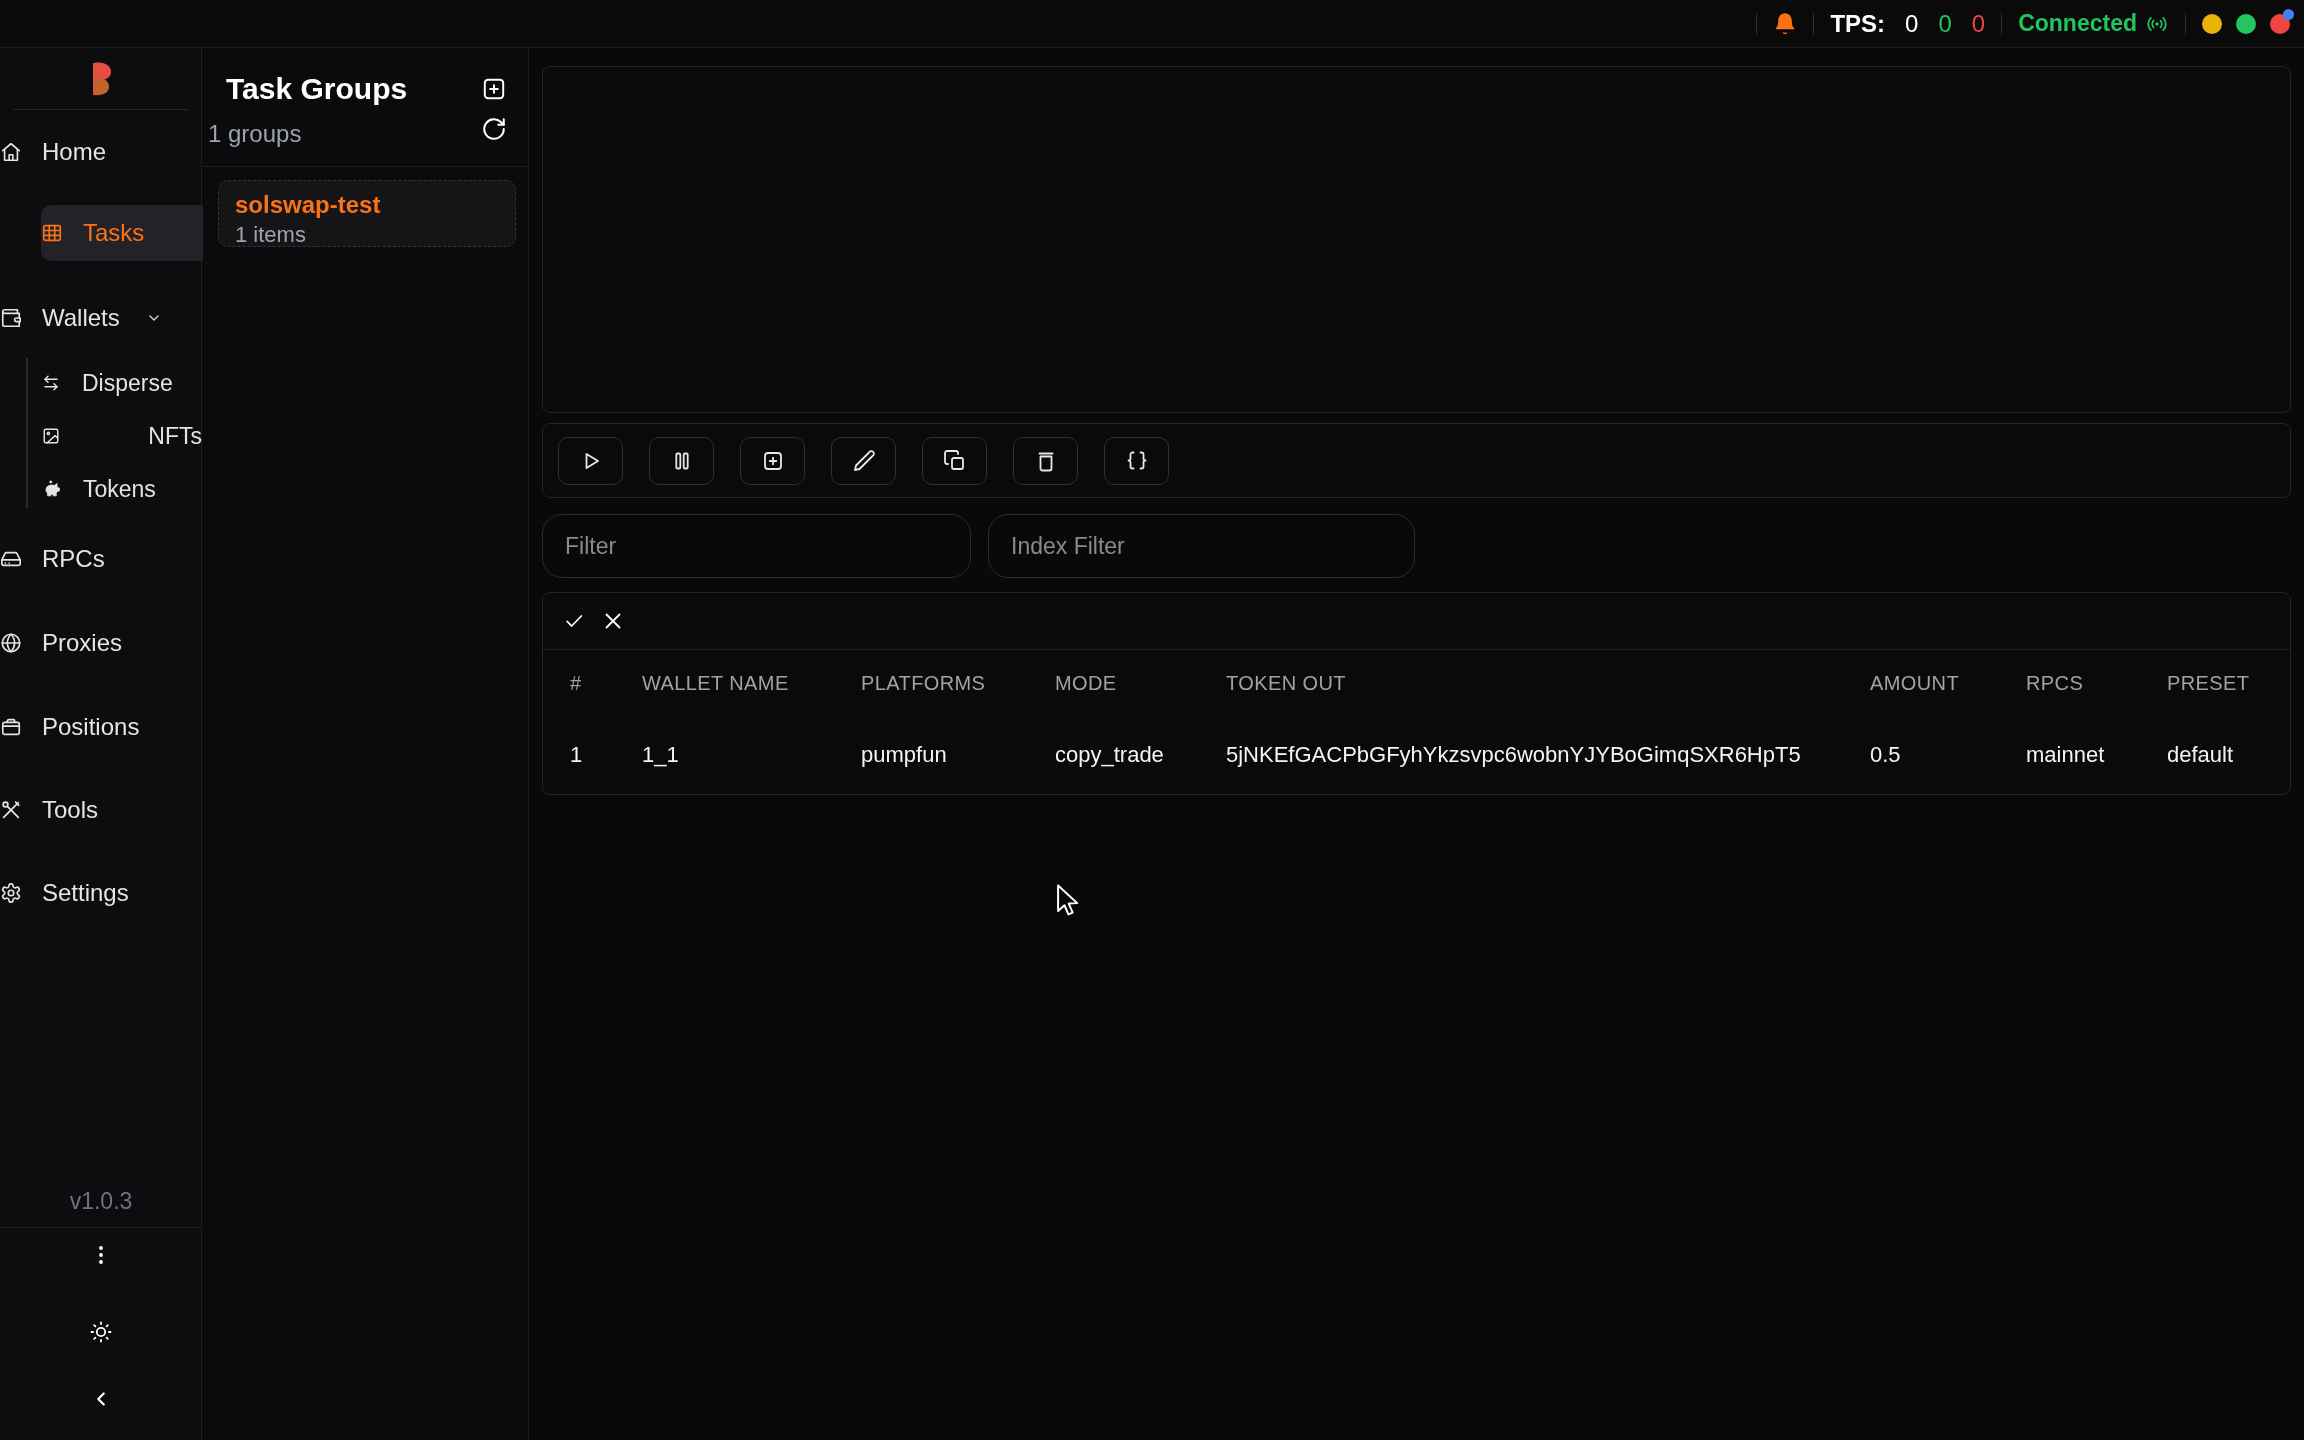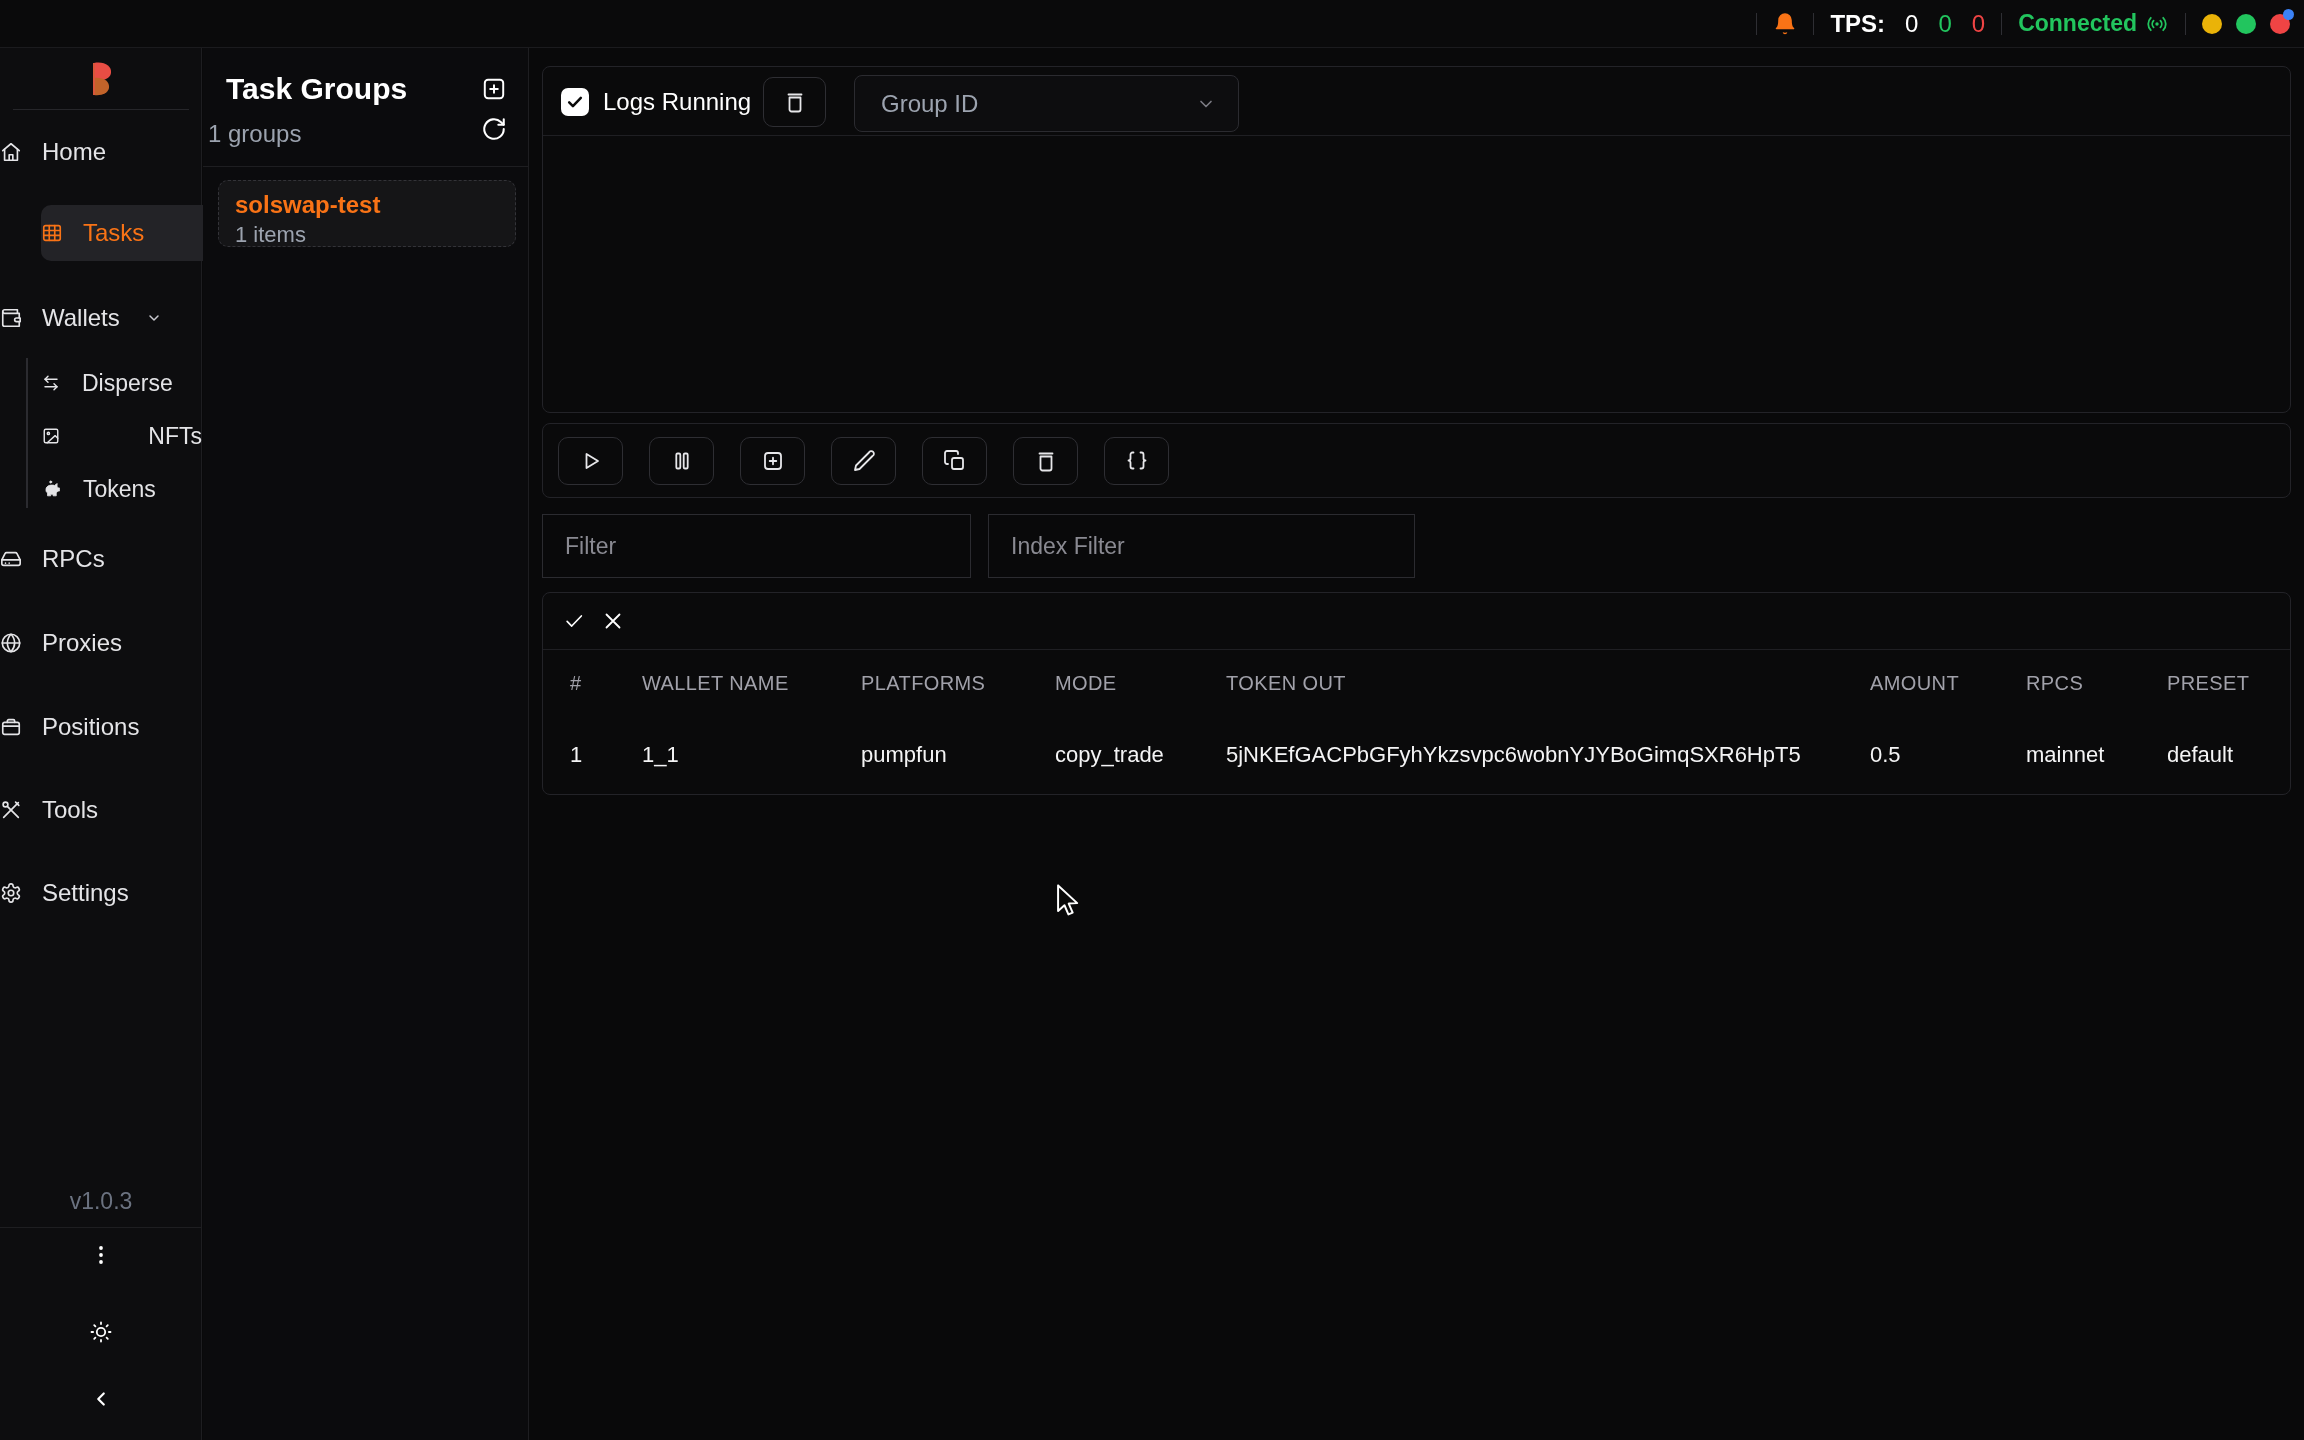--- a/index.html
+++ b/index.html
@@ -60,21 +60,21 @@
   .group-select { position:absolute; left:311px; top:8px; width:385px; height:57px; border:1px solid #2b2b30;
                   border-radius:8px; background:#0d0d0f; display:flex; align-items:center; justify-content:space-between;
                   padding:0 22px 0 26px; cursor:pointer; }
   .group-select span { font-size:24px; color:#9ca3af; }
 
   .toolbar-box { left:12px; top:375px; width:1749px; height:75px; display:flex; align-items:center;
                  gap:26px; padding-left:15px; }
   .tb-btn { width:65px; height:48px; }
 
   .filters { position:absolute; left:12px; top:466px; display:flex; gap:17px; }
-  .finput { height:64px; border:1px solid #2b2b30; border-radius:0; background:transparent;
+  .finput { height:64px; border:1px solid #2b2b30; border-radius:20px; background:transparent;
             font-size:23px; color:#e7e7ea; padding:0 22px; font-family:"Liberation Sans",sans-serif; }
   .finput::placeholder { color:#8a8a92; opacity:1; }
   .f1 { width:429px; } .f2 { width:427px; }
 
   .table-box { left:12px; top:544px; width:1749px; height:203px; }
   .t-actions { height:57px; border-bottom:1px solid #1f1f23; display:flex; align-items:center; gap:16px; padding-left:20px; }
   .t-act-icon { color:#fff; cursor:pointer; display:flex; }
   .t-grid { display:grid; grid-template-columns:72px 219px 194px 171px 644px 156px 141px 1fr;
             padding-left:27px; align-items:center; }
   .t-head { height:66px; }
@@ -277,42 +277,20 @@
   <div class="tg-div"></div>
   <div class="tg-item">
     <div class="tg-item-name">solswap-test</div>
     <div class="tg-item-sub">1 items</div>
   </div>
 </div>
 
 <div class="main">
 
   <div class="box logs-box">
-    <div class="logs-head">
-      <div class="cb-wrap">
-        <div class="checkbox">
-          <svg width="20" height="20" viewBox="0 0 24 24" fill="none" stroke="#0a0a0a" stroke-width="3" stroke-linecap="round" stroke-linejoin="round">
-            <path d="m5 12.5 4.5 4.5L19 7"></path>
-          </svg>
-        </div>
-        <span class="logs-label">Logs Running</span>
-      </div>
-      <div class="icon-btn head-trash">
-        <svg width="24" height="24" viewBox="0 0 24 24" fill="none" stroke="currentColor" stroke-width="1.8" stroke-linecap="round" stroke-linejoin="round">
-          <path d="M6.5 7.5h11v12a2 2 0 0 1-2 2h-7a2 2 0 0 1-2-2z"></path>
-            <path d="M5.5 4.5h13"></path>
-        </svg>
-      </div>
-      <div class="group-select">
-        <span>Group ID</span>
-        <svg width="20" height="20" viewBox="0 0 24 24" fill="none" stroke="#7b7b83" stroke-width="2" stroke-linecap="round" stroke-linejoin="round">
-          <path d="m6 9 6 6 6-6"></path>
-        </svg>
-      </div>
-    </div>
     <div style="height:277px;"></div>
   </div>
 
   <div class="box toolbar-box">
     <div class="icon-btn tb-btn">
       <svg width="24" height="24" viewBox="0 0 24 24" fill="none" stroke="currentColor" stroke-width="1.8" stroke-linejoin="round">
           <path d="M7.5 5v14l11.5-7z"></path>
         </svg>
     </div>
     <div class="icon-btn tb-btn">

